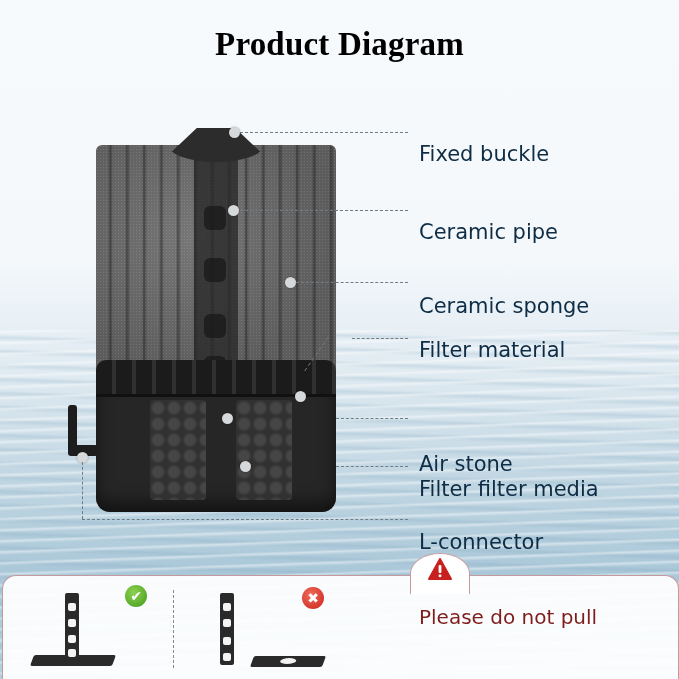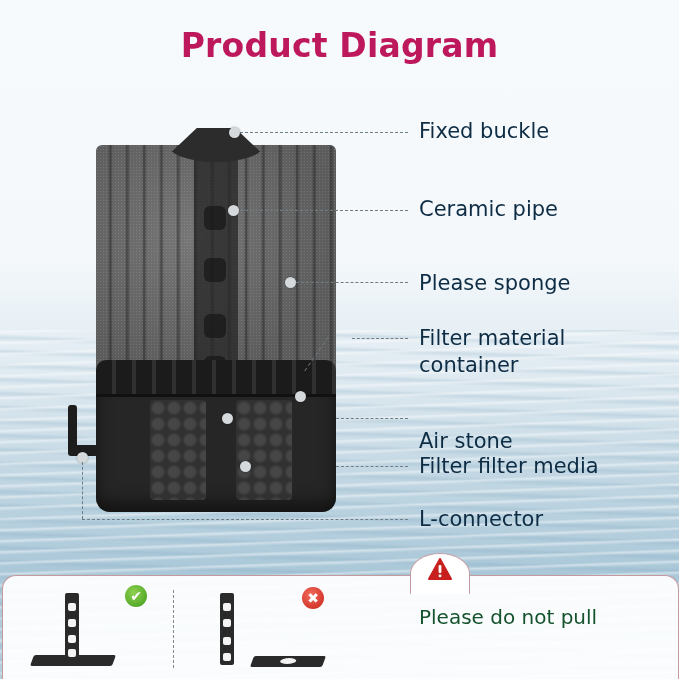--- a/index.html
+++ b/index.html
@@ -10,24 +10,24 @@
     }
     .waves {
       position: absolute; left: 0; right: 0; top: 330px; height: 349px;
       background:
         repeating-linear-gradient(178deg, rgba(255,255,255,0.0) 0px, rgba(255,255,255,0.55) 2px, rgba(255,255,255,0.0) 5px, rgba(255,255,255,0) 11px),
         repeating-linear-gradient(182deg, rgba(120,160,185,0.0) 0px, rgba(120,160,185,0.25) 3px, rgba(120,160,185,0) 7px, rgba(120,160,185,0) 14px);
       opacity: 0.8;
     }
     .title {
       position: absolute; left: 0; right: 0; top: 26px; text-align: center;
-      font-size: 33px; font-weight: bold; color: #be185d; letter-spacing: 0.2px;
+      font-size: 33px; font-weight: bold; color: #000000; letter-spacing: 0.2px; font-family: Liberation Serif, serif;
     }
     .label {
-      position: absolute; left: 419px; font-size: 21px; color: #0e2d45; line-height: 27px;
+      position: absolute; left: 419px; font-size: 21px; color: #0e2d45; line-height: 27px; margin-top: 23px;
     }
     .leader { position: absolute; border-top: 1.5px dashed #6e7c86; height: 0; }
     .vleader { position: absolute; border-left: 1.5px dashed #6e7c86; width: 0; }
     .dot {
       position: absolute; width: 11px; height: 11px; border-radius: 50%;
       background: #d6d9dc; box-shadow: 0 0 2px rgba(0,0,0,0.4);
     }
     
     .sponge {
       position: absolute; left: 96px; top: 145px; width: 240px; height: 232px;
@@ -81,21 +81,21 @@
       border-radius: 50% 50% 0 0; background: #ffffff; border: 1.5px solid #c59a9f; border-bottom: none;
     }
     .warn-icon { position: absolute; left: 428px; top: 558px; width: 24px; height: 22px; }
     .divider { position: absolute; left: 173px; top: 590px; height: 78px; border-left: 1.5px dashed #888; }
     .stand-base { position: absolute; background: #2a2a2a; }
     .stand-post { position: absolute; width: 14px; background: #2a2a2a; border-radius: 2px; }
     .stand-hole { position: absolute; left: 3px; width: 8px; height: 8px; background: #f4f4f4; border-radius: 2px; }
     .badge { position: absolute; width: 22px; height: 22px; border-radius: 50%; color: #fff; font-size: 14px; font-weight: bold; text-align: center; line-height: 22px; }
     .badge-ok { background: radial-gradient(circle at 40% 35%, #8fd14f, #3f9a1c); }
     .badge-no { background: radial-gradient(circle at 40% 35%, #f26b5b, #c8231a); }
-    .warn-text { position: absolute; left: 419px; top: 603px; font-size: 20px; line-height: 29px; color: #14532d; }
+    .warn-text { position: absolute; left: 419px; top: 603px; font-size: 20px; line-height: 29px; color: #7f1d1d; }
   </style>
 </head>
 <body>
 
 <div class="waves"></div>
 
 <div class="title">Product Diagram</div>
 
 <div>
   <div class="sponge"></div>
@@ -132,24 +132,23 @@
 
 <div class="dot" style="left:240px;top:461px"></div>
 <div class="leader" style="left:336px;top:466px;width:72px"></div>
 
 <div class="dot" style="left:77px;top:452px"></div>
 <div class="vleader" style="left:82px;top:462px;height:57px"></div>
 <div class="leader" style="left:82px;top:519px;width:326px"></div>
 
 <div class="label" style="top:118px">Fixed buckle</div>
 <div class="label" style="top:196px">Ceramic pipe</div>
-<div class="label" style="top:270px">Please sponge</div>
-<div class="label" style="top:325px">
+<div class="label" style="top:270px">Ceramic sponge</div>
+<div class="label" style="top:314px">
   <div>Filter material</div>
-  <div>container</div>
 </div>
 <div class="label" style="top:428px">Air stone</div>
 <div class="label" style="top:453px">Filter filter media</div>
 <div class="label" style="top:506px">L-connector</div>
 
 <div class="panel"></div>
 <div class="warn-bubble"></div>
 <svg class="warn-icon" viewBox="0 0 24 22">
   <path d="M12 1 L23 21 L1 21 Z" fill="#c8201e" stroke="#c8201e" stroke-linejoin="round" stroke-width="2"></path>
   <rect x="10.6" y="7" width="2.8" height="8" rx="1" fill="#fff"></rect>

